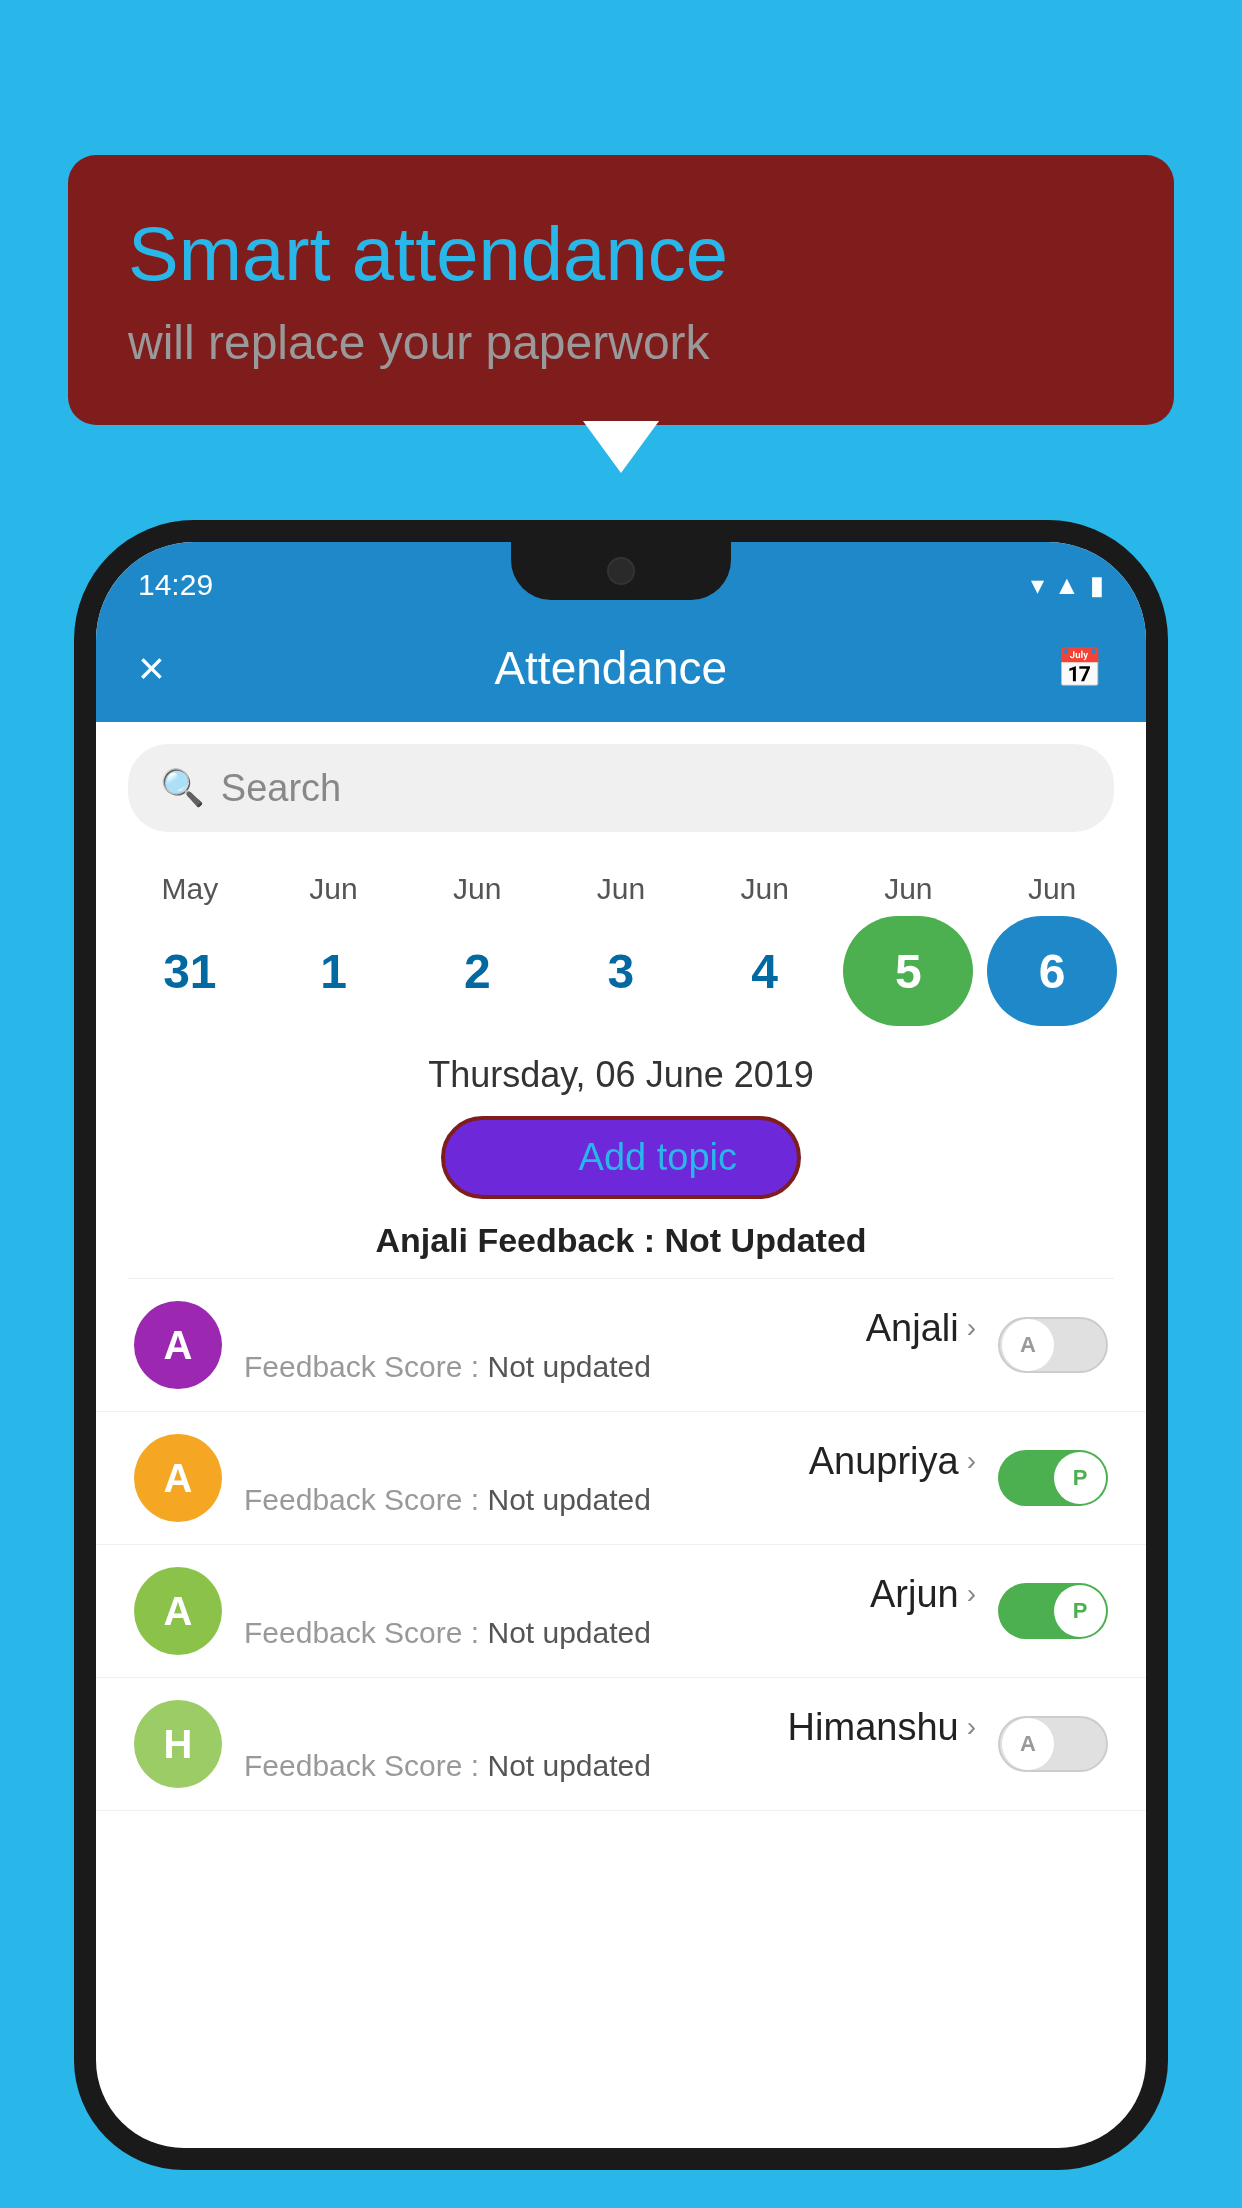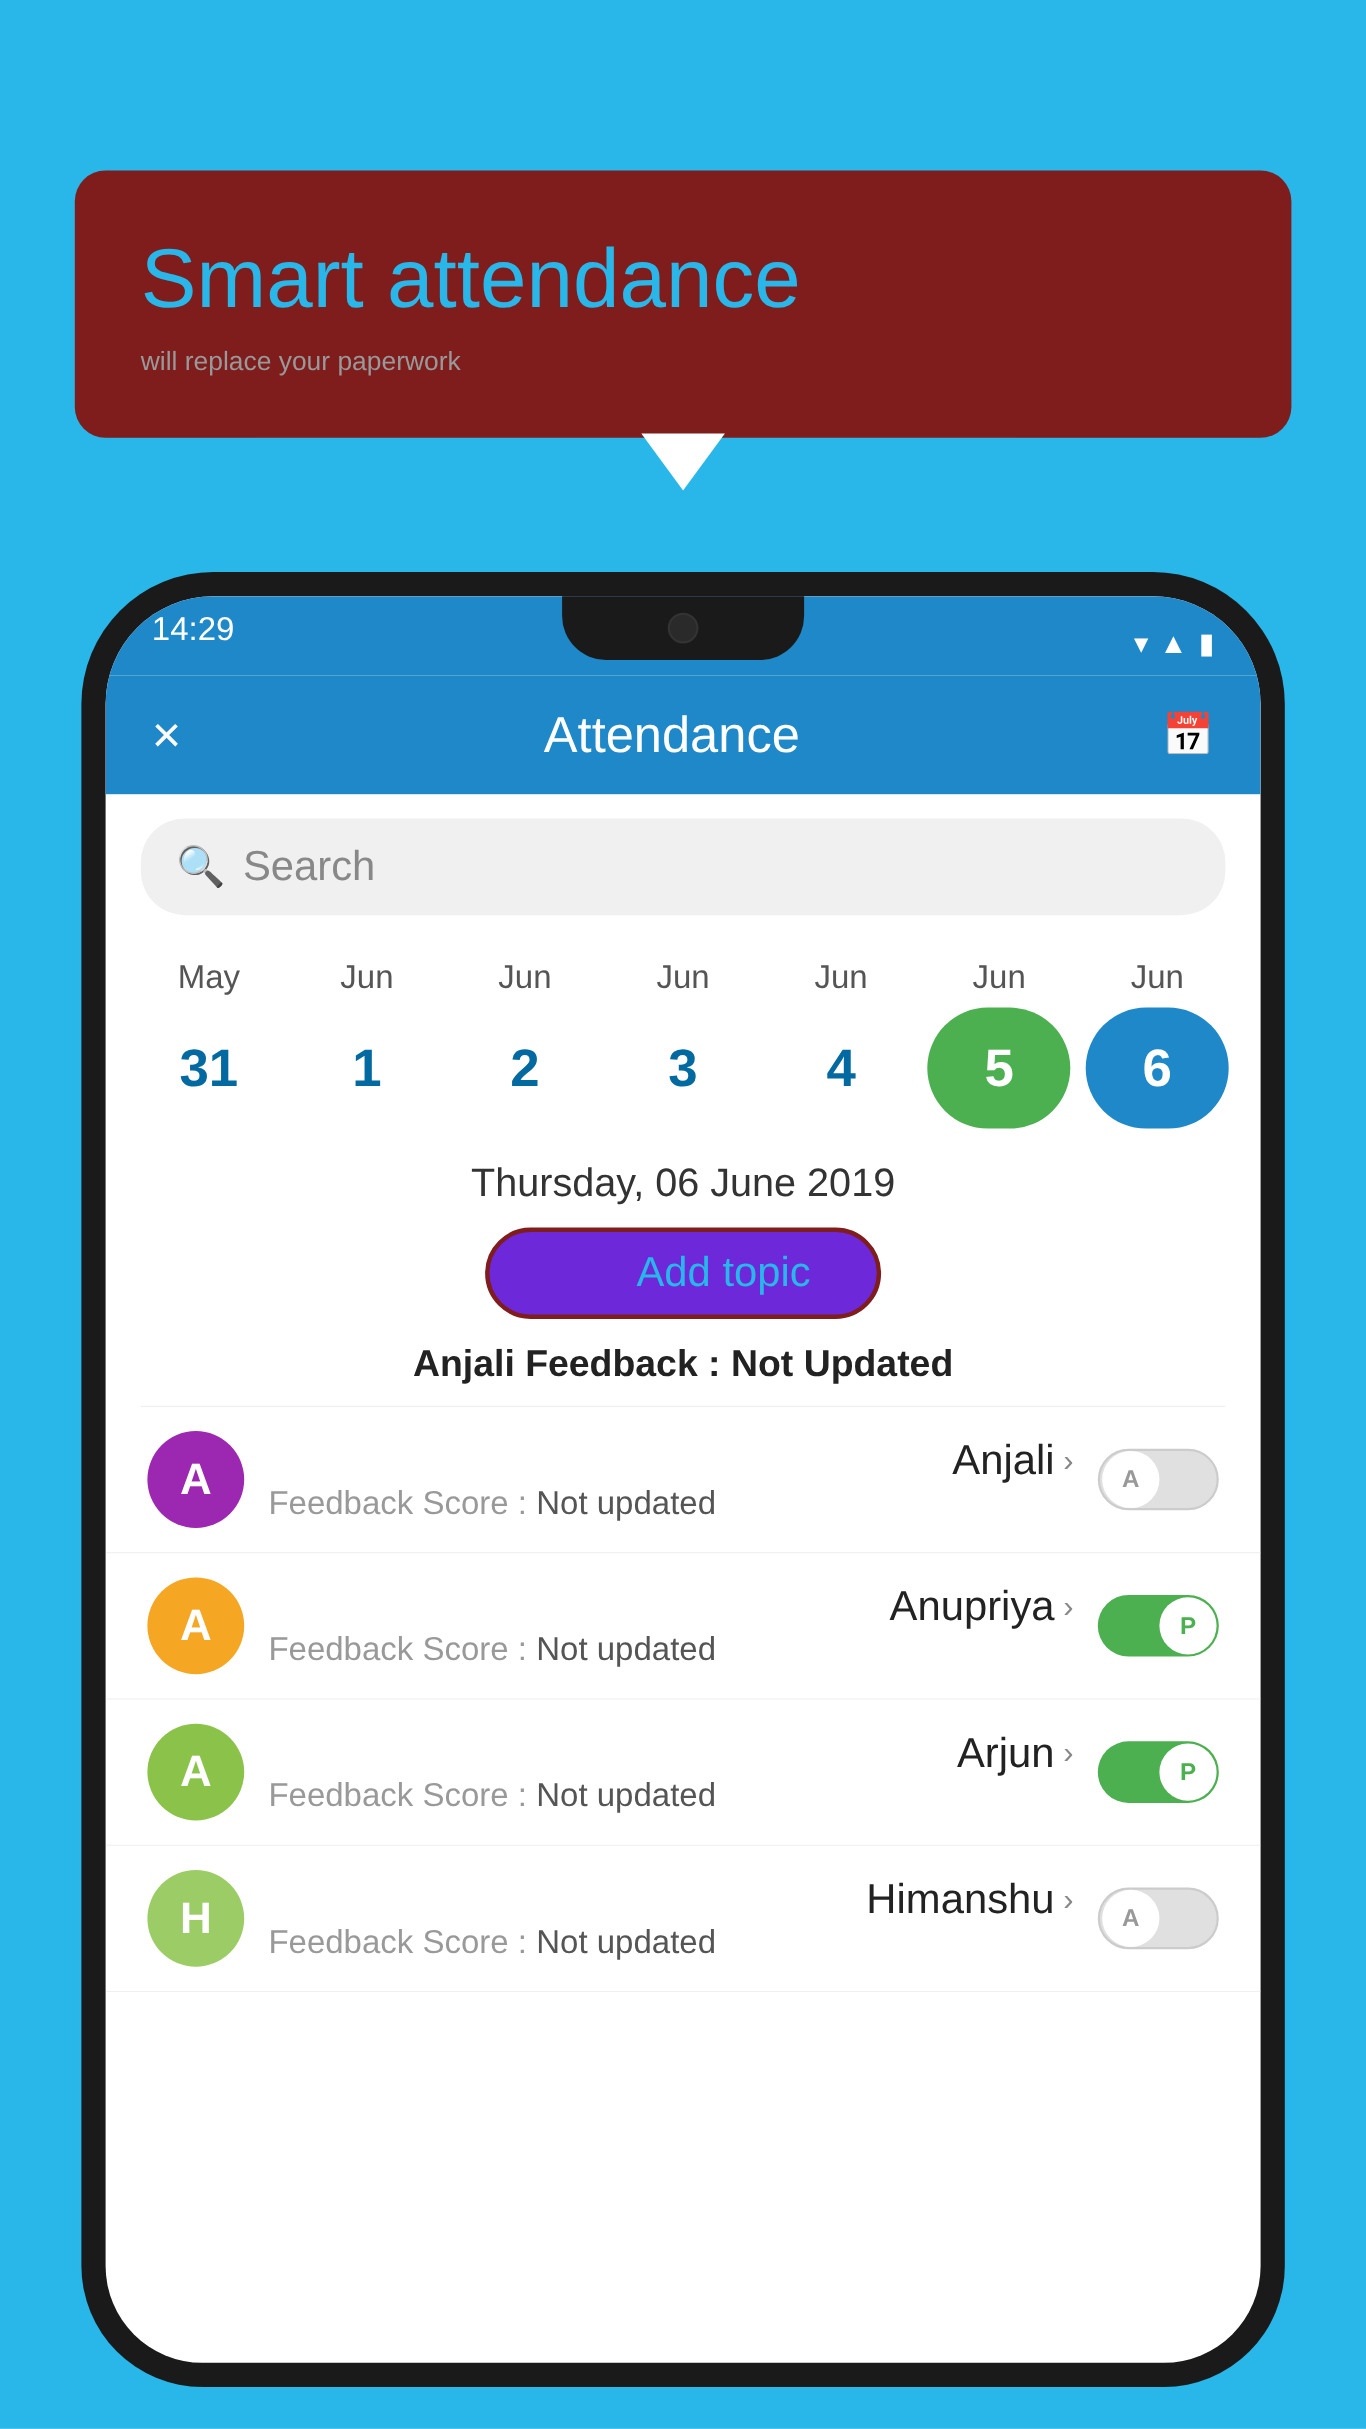--- a/index.html
+++ b/index.html
@@ -43,21 +43,21 @@
     }
 
     .bubble-title {
       font-size: 76px;
       color: #29b6e8;
       font-weight: 400;
       margin-bottom: 18px;
     }
 
     .bubble-subtitle {
-      font-size: 24px;
+      font-size: 48px;
       color: #999;
       font-weight: 400;
     }
 
     
     .phone-frame {
       position: absolute;
       top: 520px;
       left: 74px;
       right: 74px;
@@ -103,20 +103,21 @@
       overflow: hidden;
       height: 100%;
       position: relative;
     }
 
     
     .status-bar {
       background: #1e88c8;
       height: 72px;
       display: flex;
+      align-items: center;
       justify-content: space-between;
       padding: 0 42px;
       padding-top: 14px;
     }
 
     .status-time {
       color: white;
       font-size: 30px;
       font-weight: 500;
     }

